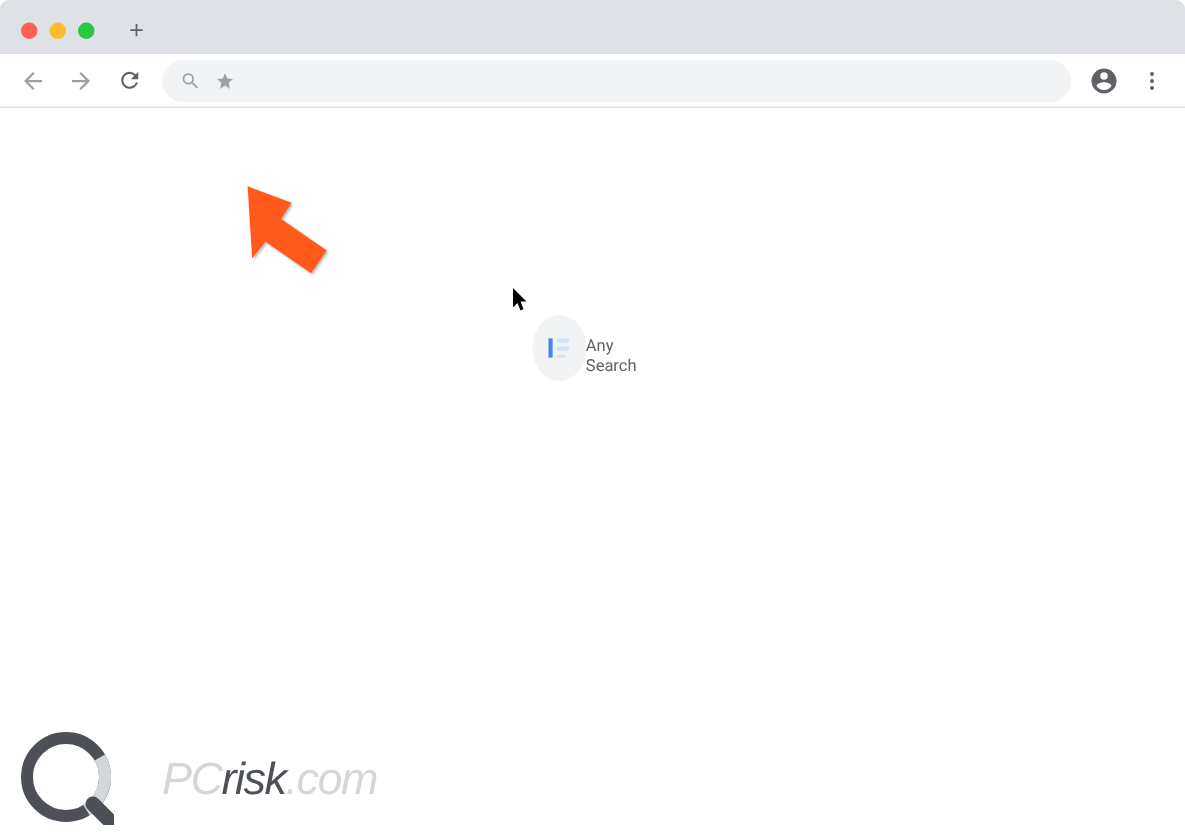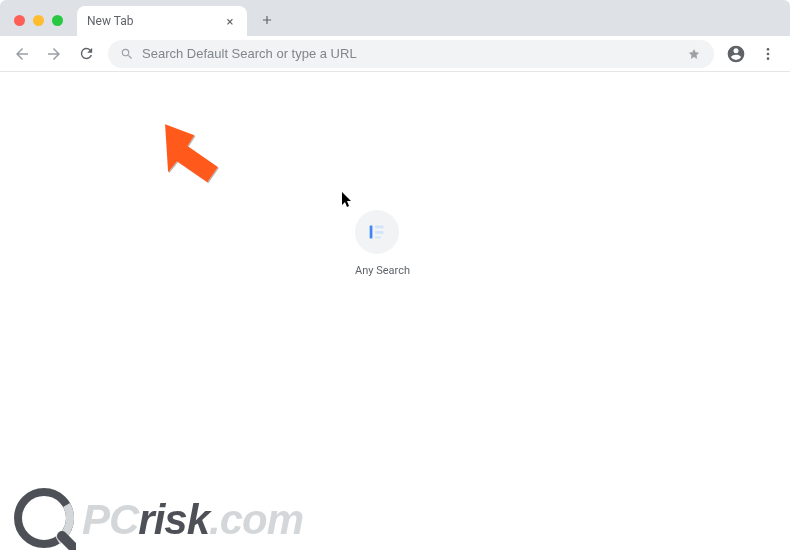--- a/index.html
+++ b/index.html
@@ -128,21 +128,21 @@
 }
 .shortcuts {
   position: absolute;
   top: 138px;
   left: 50%;
   transform: translateX(-50%);
   display: flex;
   gap: 40px;
 }
 .shortcut {
-  display: flex; flex-direction: column; 
+  display: flex; flex-direction: row; align-items: center;
   width: 80px;
   cursor: pointer;
 }
 .shortcut-icon {
   width: 44px; height: 44px;
   background: #f1f3f4;
   border-radius: 50%;
   display:flex; align-items:center; justify-content:center;
   margin-bottom: 10px;
 }
@@ -169,39 +169,36 @@
   bottom: 2px;
   left: 12px;
   display: flex;
   align-items: center;
   opacity: 0.9;
 }
 .watermark-logo { margin-right: 6px; }
 .watermark-text {
   font-family: Arial, sans-serif;
   font-style: italic;
-  font-weight: bold;
-  font-size: 42px;
+  font-weight: normal;
+  font-size: 30px;
   letter-spacing: -1px;
+  margin-left: 26px;
 }
 .wm-light { color: #cfd3d6; }
 .wm-dark { color: #3a3f45; }
 </style>
 </head>
 <body>
 
 <div class="tab-bar">
   <div class="traffic-lights">
     <div class="traffic-light tl-red"></div>
     <div class="traffic-light tl-yellow"></div>
     <div class="traffic-light tl-green"></div>
-  </div>
-  <div class="tab">
-    <span class="tab-title">New Tab</span>
-    <span class="tab-close">×</span>
   </div>
   <div class="new-tab-btn">
     <svg width="14" height="14" viewBox="0 0 24 24">
         <path fill="currentColor" d="M19 13h-6v6h-2v-6H5v-2h6V5h2v6h6z"></path>
       </svg>
   </div>
 </div>
 
 <div class="toolbar">
   <div class="tool-btn">
@@ -218,21 +215,20 @@
     <svg width="17" height="17" viewBox="0 0 24 24">
         <path fill="currentColor" d="M17.65 6.35A7.95 7.95 0 0 0 12 4a8 8 0 1 0 7.73 10h-2.08A6 6 0 1 1 12 6c1.66 0 3.14.69 4.22 1.78L13 11h7V4z"></path>
       </svg>
   </div>
   <div class="omnibox">
     <span class="omnibox-search-icon">
       <svg width="14" height="14" viewBox="0 0 24 24">
           <path fill="currentColor" d="M15.5 14h-.79l-.28-.27A6.471 6.471 0 0 0 16 9.5 6.5 6.5 0 1 0 9.5 16c1.61 0 3.09-.59 4.23-1.57l.27.28v.79l5 4.99L20.49 19zM9.5 14A4.5 4.5 0 1 1 14 9.5 4.5 4.5 0 0 1 9.5 14"></path>
         </svg>
     </span>
-    <input class="omnibox-input" placeholder="Search Default Search or type a URL" style="">
     <span class="star-icon">
       <svg width="16" height="16" viewBox="0 0 24 24">
           <path fill="currentColor" d="m12 17.27 5.18 3.13-1.37-5.88L20.5 10l-6.02-.52L12 4 9.52 9.48 3.5 10l4.69 4.52-1.37 5.88z" opacity=".4"></path>
           <path fill="currentColor" d="M12 15.4l-3.76 2.27 1-4.28-3.32-2.88 4.38-.38L12 6.1l1.71 4.04 4.38.38-3.32 2.88 1 4.28z" stroke="currentColor" stroke-width="1.2"></path>
         </svg>
     </span>
   </div>
   <div class="profile-btn">
     <svg width="20" height="20" viewBox="0 0 24 24">
         <path fill="currentColor" d="M12 2a10 10 0 1 0 10 10A10 10 0 0 0 12 2m0 3a3 3 0 1 1-3 3 3 3 0 0 1 3-3m0 14.2a7.2 7.2 0 0 1-6-3.22c.03-1.99 4-3.08 6-3.08s5.97 1.09 6 3.08a7.2 7.2 0 0 1-6 3.22"></path>

